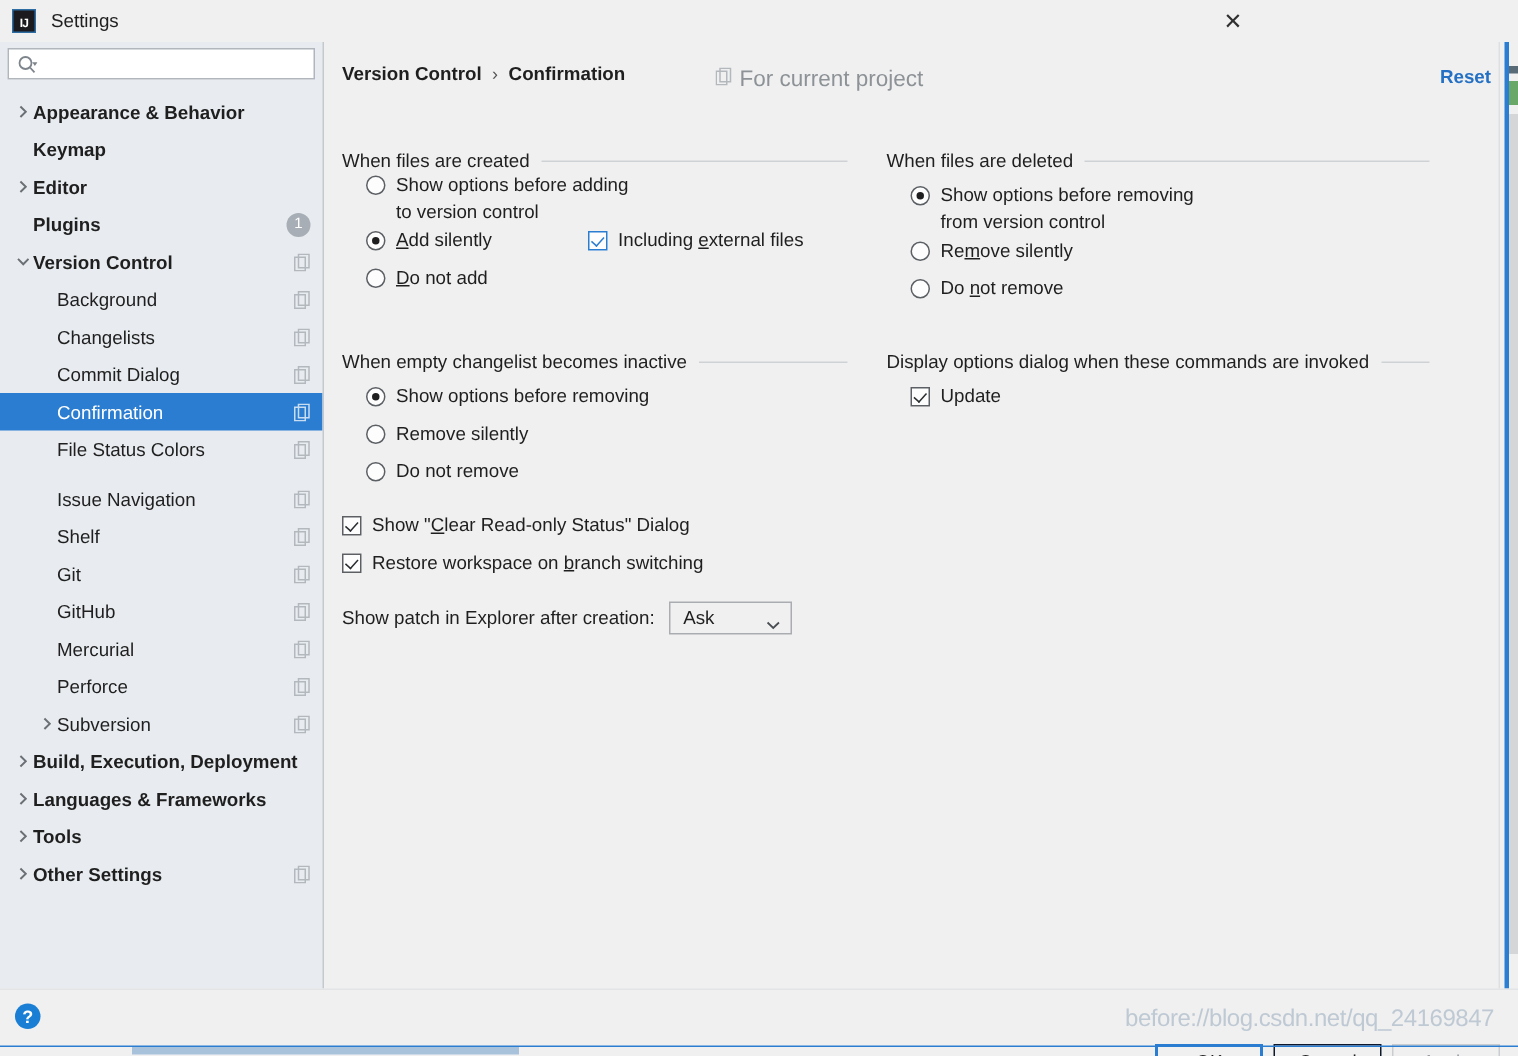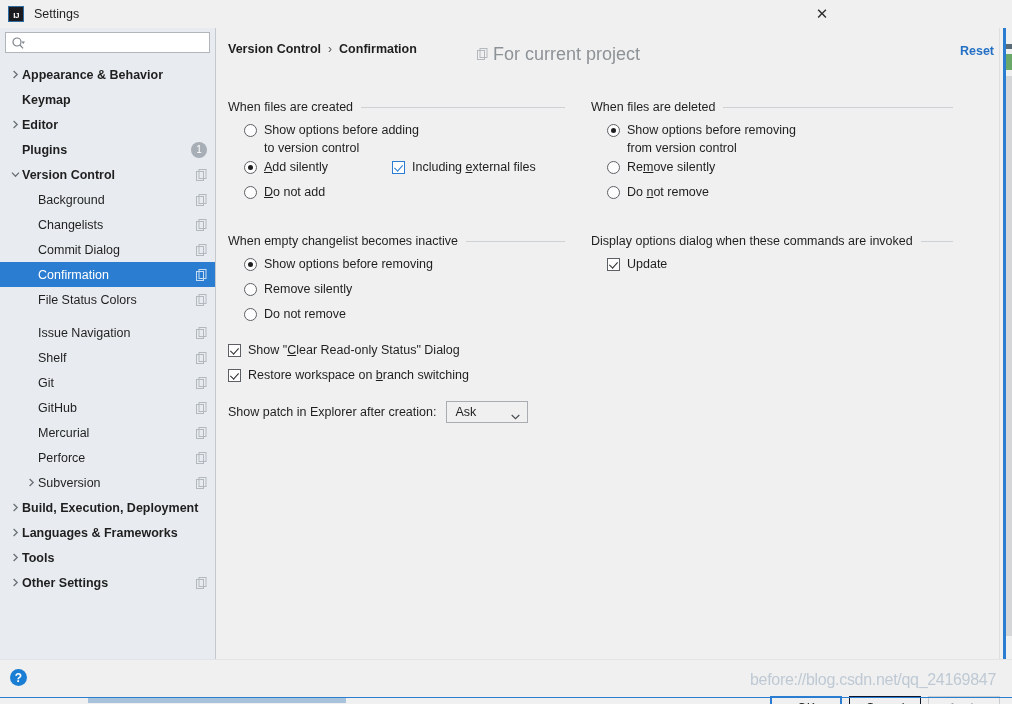--- a/index.html
+++ b/index.html
@@ -99,21 +99,21 @@
   }
   .breadcrumb {
     position: absolute; left: 11px; top: 14px;
     font-size: 12.5px; font-weight: bold; color: #1f1f1f;
     display: flex; align-items: center; gap: 7px;
   }
   .bc-sep { font-weight: normal; color: #555; font-size: 12px; }
   .for-project {
     position: absolute; left: 260px; top: 16px;
     display: flex; align-items: center; gap: 5px;
-    color: #8d9297; font-size: 18px;
+    color: #8d9297; font-size: 15px;
   }
   .reset-link {
     position: absolute; right: 18px; top: 16px;
     color: #2470c4; font-size: 12.5px; cursor: default;
     font-weight: bold;
   }
 
   
   .group { position: absolute; }
   .group-title {
@@ -462,21 +462,21 @@
       <span>For current project</span>
     </div>
 
     <div class="reset-link">Reset</div>
 
     <div class="group" style="left:11px; top:72px; width:337px;">
       <div class="group-title">
         <span>When files are created</span>
         <span class="rule"></span>
       </div>
-      <div style="margin-top:7px; padding-left:16px; position:relative;">
+      <div style="padding-left:16px; position:relative;">
         <div class="opt-row tall">
           <span class="radio"></span>
           <span class="opt-label">Show options before adding
 to version control</span>
         </div>
         <div class="opt-row">
           <span class="radio checked"></span>
           <span class="opt-label"><u>A</u>dd silently</span>
         </div>
         <div class="opt-row">

